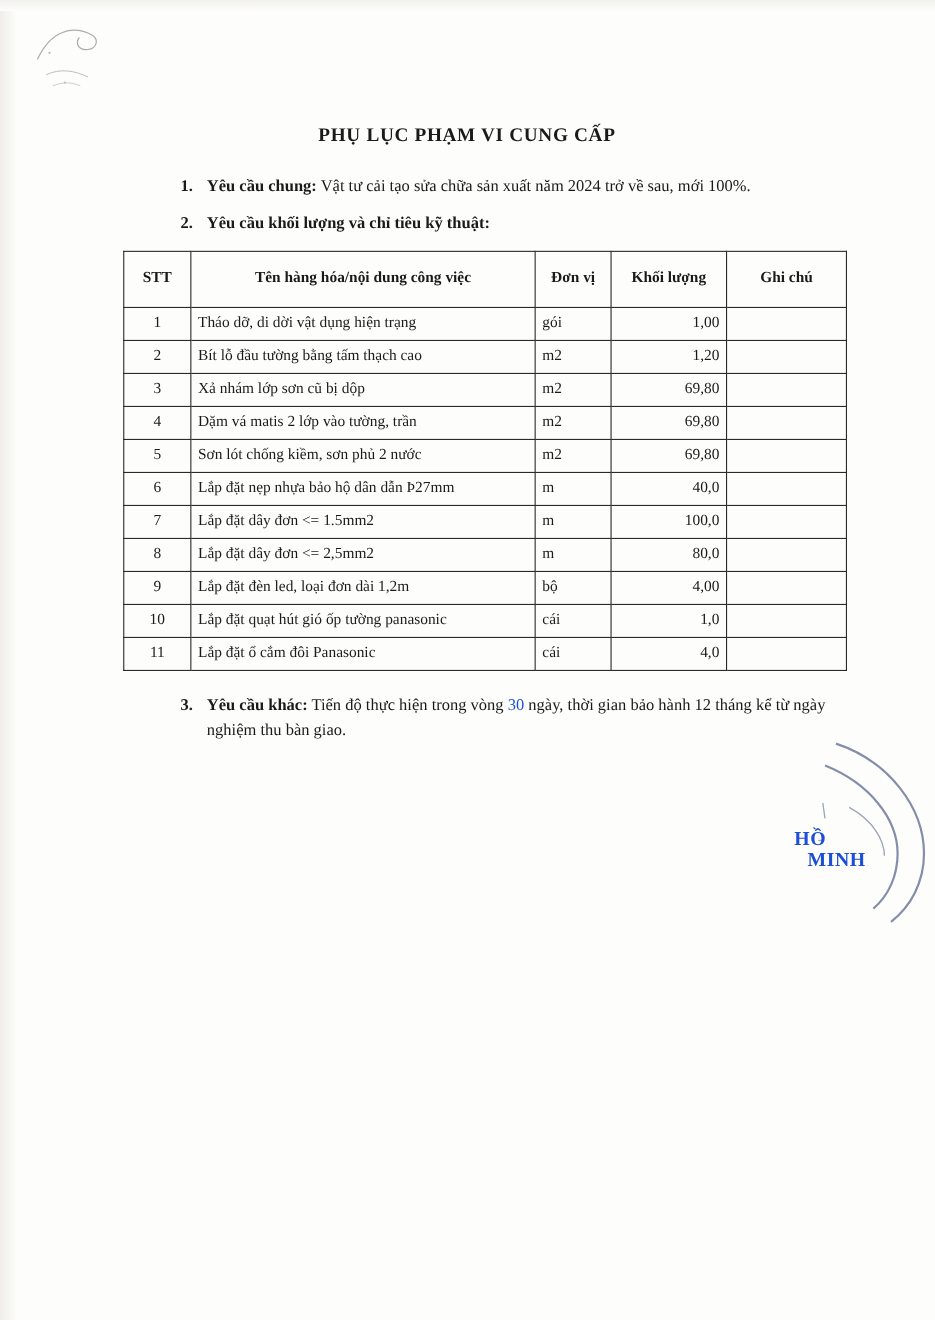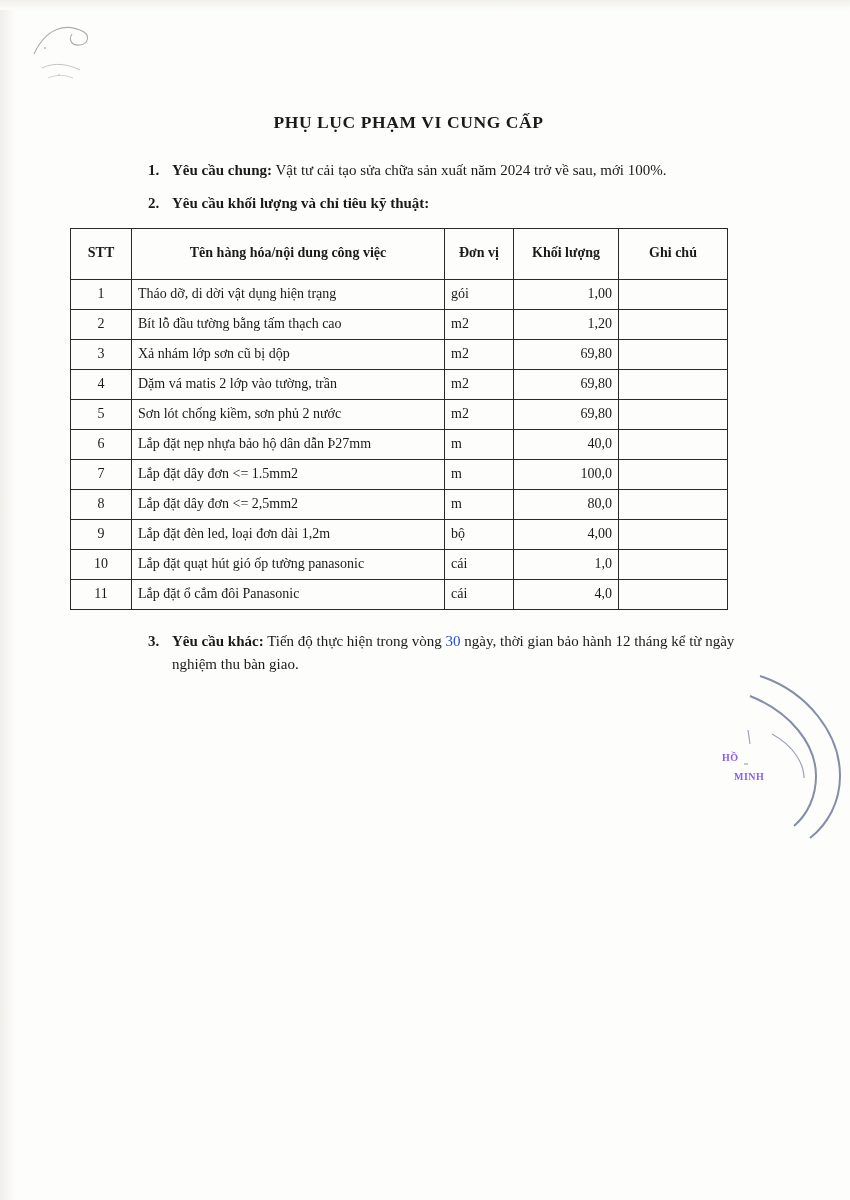--- a/index.html
+++ b/index.html
@@ -40,21 +40,21 @@
     position: absolute;
     left: 28px;
     top: 18px;
     width: 90px;
     height: 70px;
     opacity: .55;
   }
 
   .content {
     position: absolute;
-    left: 0;
+    left: 16px;
     top: 0;
     width: 817px;
   }
 
   .doc-title {
     text-align: center;
     font-weight: bold;
     font-size: 17.5px;
     letter-spacing: .6px;
     margin-top: 112px;
@@ -78,21 +78,21 @@
   .clause-label { font-weight: bold; }
 
   #clause-1 { margin-top: 26px; }
   #clause-2 { margin-top: 10px; }
   #clause-3 { margin-top: 20px; }
 
   .dim { color: #1d4ed8; }
 
   table.spec {
     border-collapse: collapse;
-    margin: 12px 0 0 70px;
+    margin: 12px 0 0 96px;
     width: 592px;
     font-size: 14px;
     table-layout: fixed;
   }
   table.spec th, table.spec td {
     border: 1px solid #2a2a2a;
     padding: 3px 6px;
     vertical-align: middle;
   }
   table.spec thead th {
@@ -114,23 +114,23 @@
     position: absolute;
     left: 690px;
     top: 672px;
     width: 160px;
     height: 170px;
     opacity: .62;
   }
   .stamp-text {
     position: absolute;
     font-family: "Liberation Serif", serif;
-    color: #8b5cf6;
-    font-weight: bold;
-    font-size: 10px;
+    color: #1d4ed8;
+    font-weight: bold;
+    font-size: 18px;
     letter-spacing: .5px;
   }
   .stamp-t1 { left: 722px; top: 752px; }
   .stamp-t2 { left: 710px; top: 771px; margin-left: 24px; }
 </style>
 </head>
 <body>
 
 <div class="page">
   <div class="scan-edge-left"></div>

